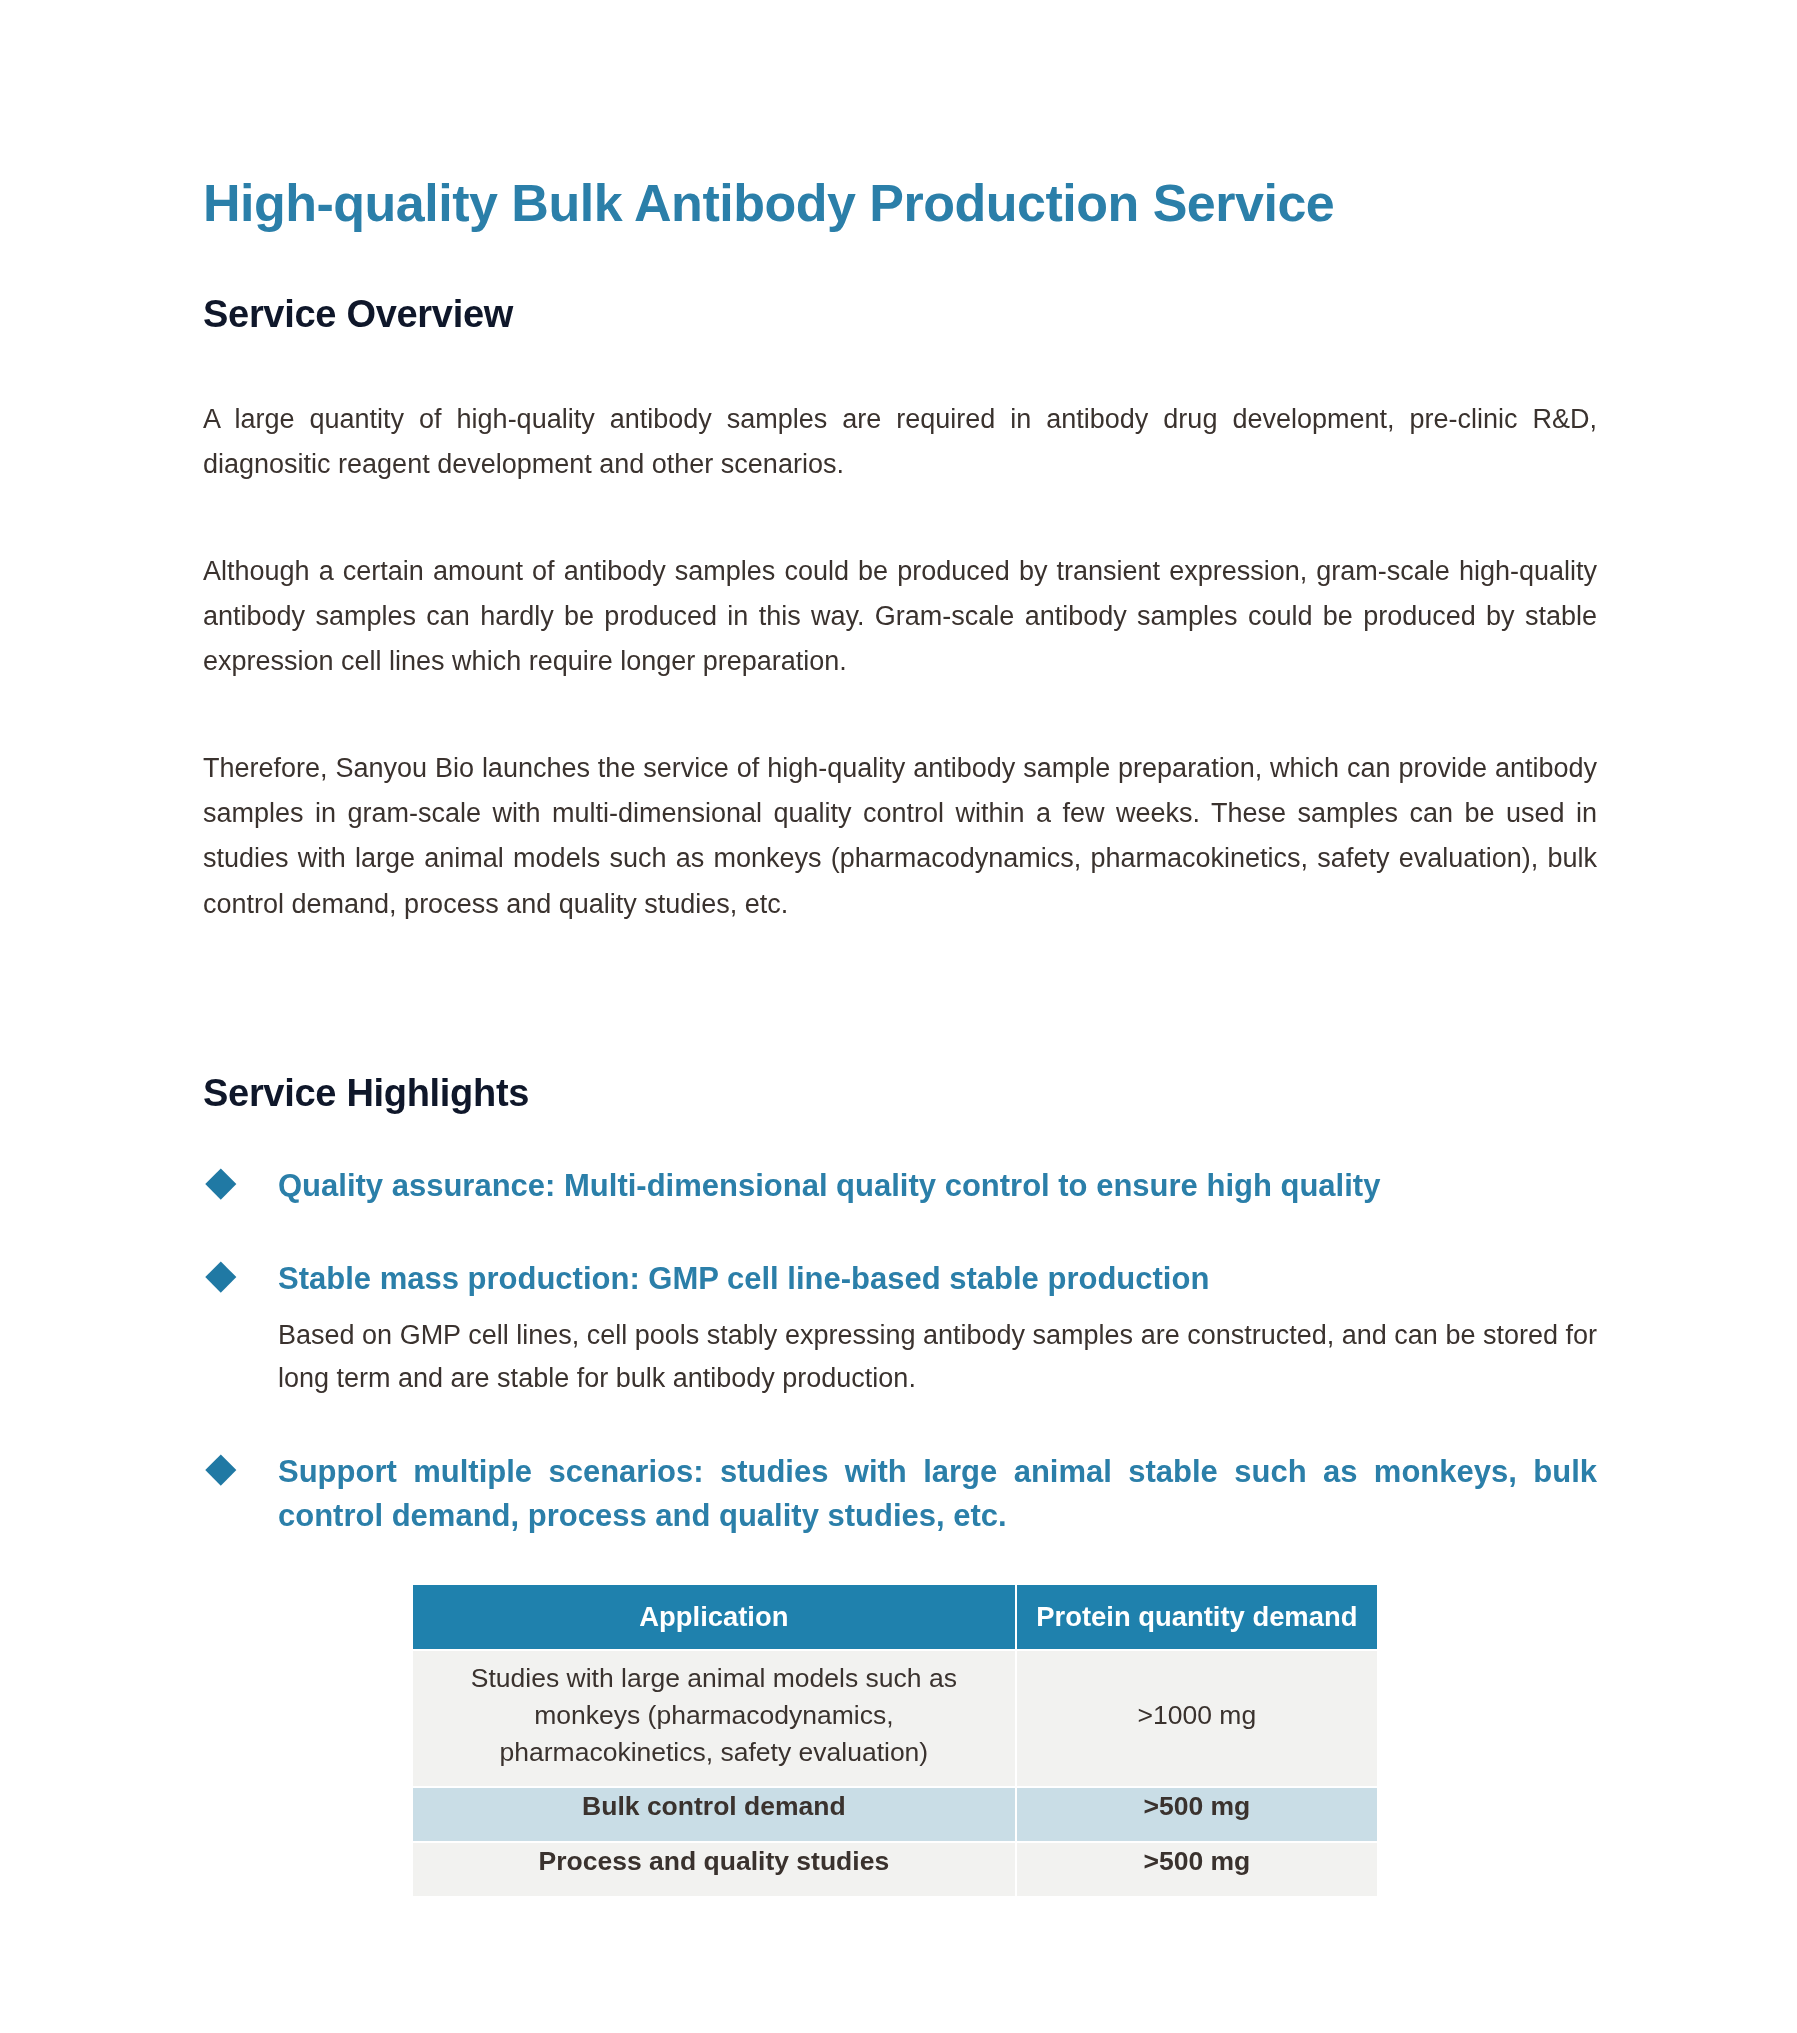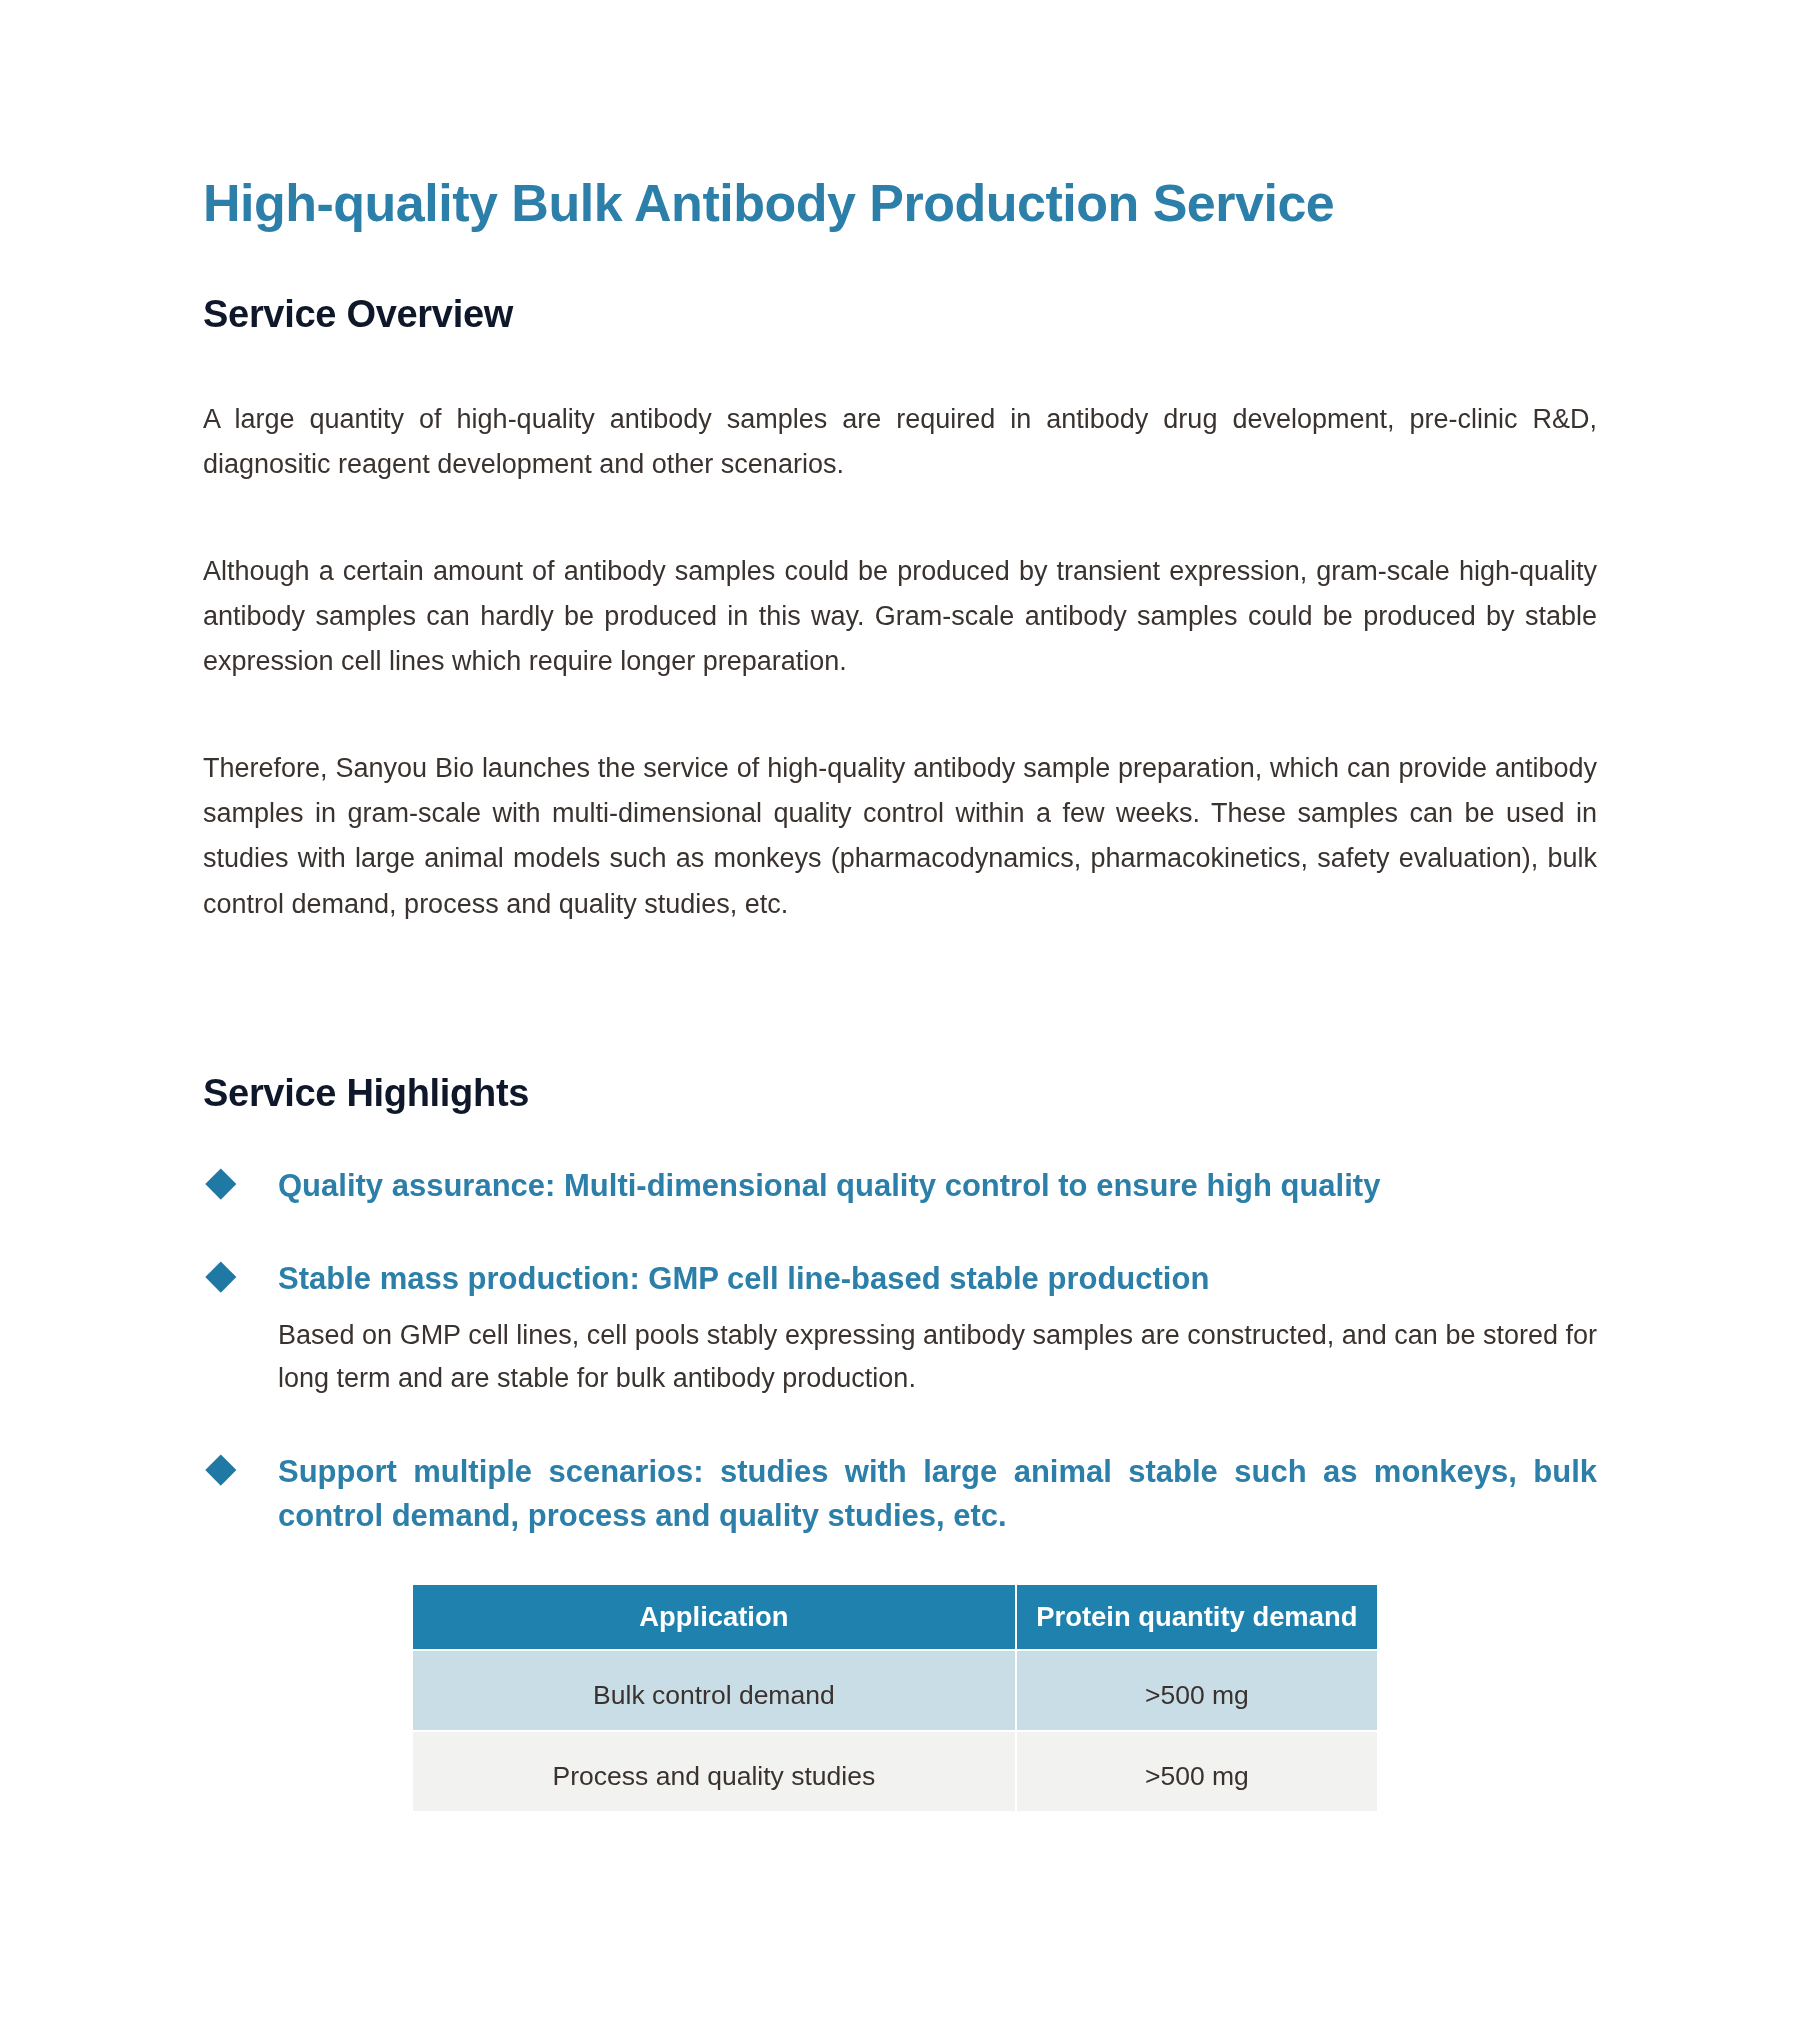--- a/index.html
+++ b/index.html
@@ -98,21 +98,21 @@
     line-height: 1.38;
     text-align: center;
     vertical-align: middle;
     padding: 12.7px 25.5px;
     border: 2.9px solid #ffffff;
     color: #3a322e;
   }
   .row-gray td { background: #f2f2f0; }
   .row-blue td { background: #c9dde6; }
   .row-tall td { padding-top: 9.8px; padding-bottom: 15.7px; }
-  .row-short td { padding-top: 26px; padding-bottom: 16.7px; }
+  .row-short td { padding-top: 0; padding-bottom: 16.7px; font-weight: bold; }
 </style>
 </head>
 <body>
 
 <div class="page">
 
   <h1 class="page-title">High-quality Bulk Antibody Production Service</h1>
 
   <div>
     <h2 class="section-heading overview-heading">Service Overview</h2>
@@ -165,20 +165,24 @@
       <col class="col-app">
       <col class="col-demand">
     </colgroup>
     <thead>
       <tr>
         <th>Application</th>
         <th>Protein quantity demand</th>
       </tr>
     </thead>
     <tbody>
+      <tr class="row-gray row-tall">
+        <td>Studies with large animal models such as monkeys (pharmacodynamics, pharmacokinetics, safety evaluation)</td>
+        <td>&gt;1000 mg</td>
+      </tr>
       <tr class="row-blue row-short">
         <td>Bulk control demand</td>
         <td>&gt;500 mg</td>
       </tr>
       <tr class="row-gray row-short">
         <td>Process and quality studies</td>
         <td>&gt;500 mg</td>
       </tr>
     </tbody>
   </table>

